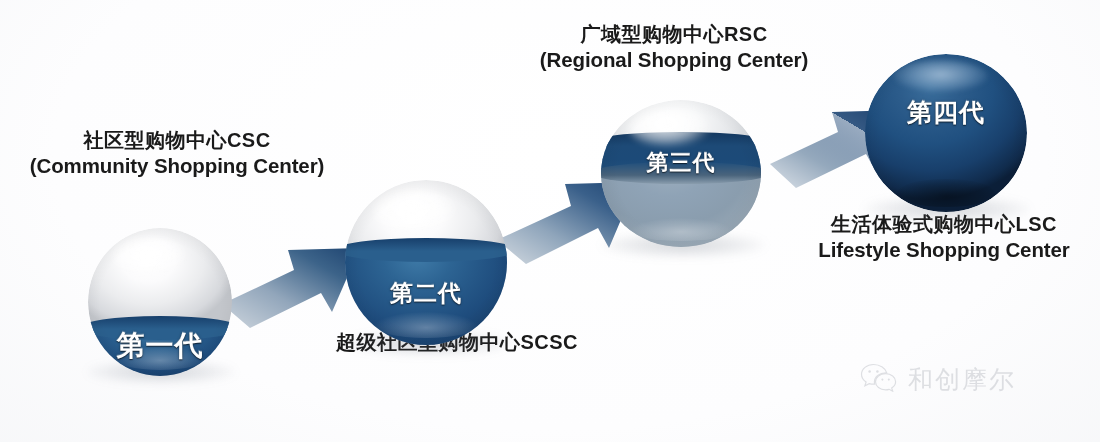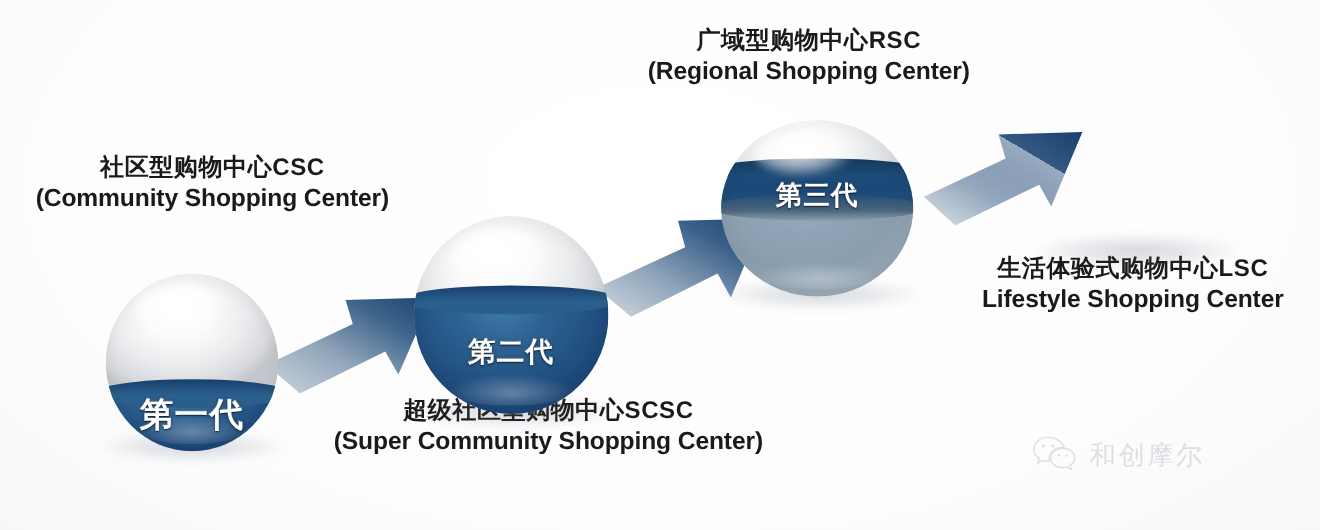--- a/index.html
+++ b/index.html
@@ -225,39 +225,38 @@
   #watermark {
     position: absolute;
     left: 860px;
     top: 362px;
     display: flex;
     align-items: center;
     gap: 10px;
     opacity: 0.45;
   }
   #watermark .wm-text {
-    font-size: 22px;
+    font-size: 25px;
     color: #b9bcc3;
     letter-spacing: 2px;
     font-family: "DejaVu Sans", sans-serif;
   }
 </style>
 </head>
 <body>
 
 <div id="stage">
 
   <div class="label" id="label-csc">
     <span class="cn">社区型购物中心CSC</span>
     <span class="en">(Community Shopping Center)</span>
   </div>
 
   <div class="label" id="label-scsc">
     <span class="cn">超级社区型购物中心SCSC</span>
-    <span class="en">(Super Community Shopping Center)</span>
   </div>
 
   <div class="label" id="label-lsc">
     <span class="cn">生活体验式购物中心LSC</span>
     <span class="en">Lifestyle Shopping Center</span>
   </div>
 
   <div class="label" id="label-rsc">
     <span class="cn">广域型购物中心RSC</span>
     <span class="en">(Regional Shopping Center)</span>
@@ -332,20 +331,27 @@
 
   <div class="sphere" id="sphere-2">
     <div class="body pearl"></div>
     <div class="bluecap"></div>
     <div class="hl-top"></div>
     <div class="bounce"></div>
     <div class="rim"></div>
     <div class="gen-text">第二代</div>
   </div>
 
+  <div class="sphere" id="sphere-4">
+    <div class="body pearl"></div>
+    <div class="hl-top"></div>
+    <div class="bounce"></div>
+    <div class="rim"></div>
+    <div class="gen-text">第四代</div>
+  </div>
 
   <div id="watermark">
     <span>
       <svg width="38" height="30" viewBox="0 0 38 30">
         <path d="M13.5,2.5 C6.8,2.5 1.5,6.9 1.5,12.3 c0,3.1 1.8,5.9 4.6,7.7 l-1.2,3.9 l4.3,-2.3
                  c1.4,0.4 2.8,0.6 4.3,0.6 c0.4,0 0.8,0 1.2,-0.05
                  c-0.2,-0.7 -0.3,-1.5 -0.3,-2.2 c0,-5 5,-9.1 11.2,-9.1 c0.4,0 0.8,0 1.2,0.05
                  C25.6,6.5 20.2,2.5 13.5,2.5 Z" fill="none" stroke="#b9bcc3" stroke-width="1.2"></path>
         <circle cx="9.6" cy="9.5" r="1.25" fill="#b9bcc3"></circle>
         <circle cx="17.4" cy="9.5" r="1.25" fill="#b9bcc3"></circle>

